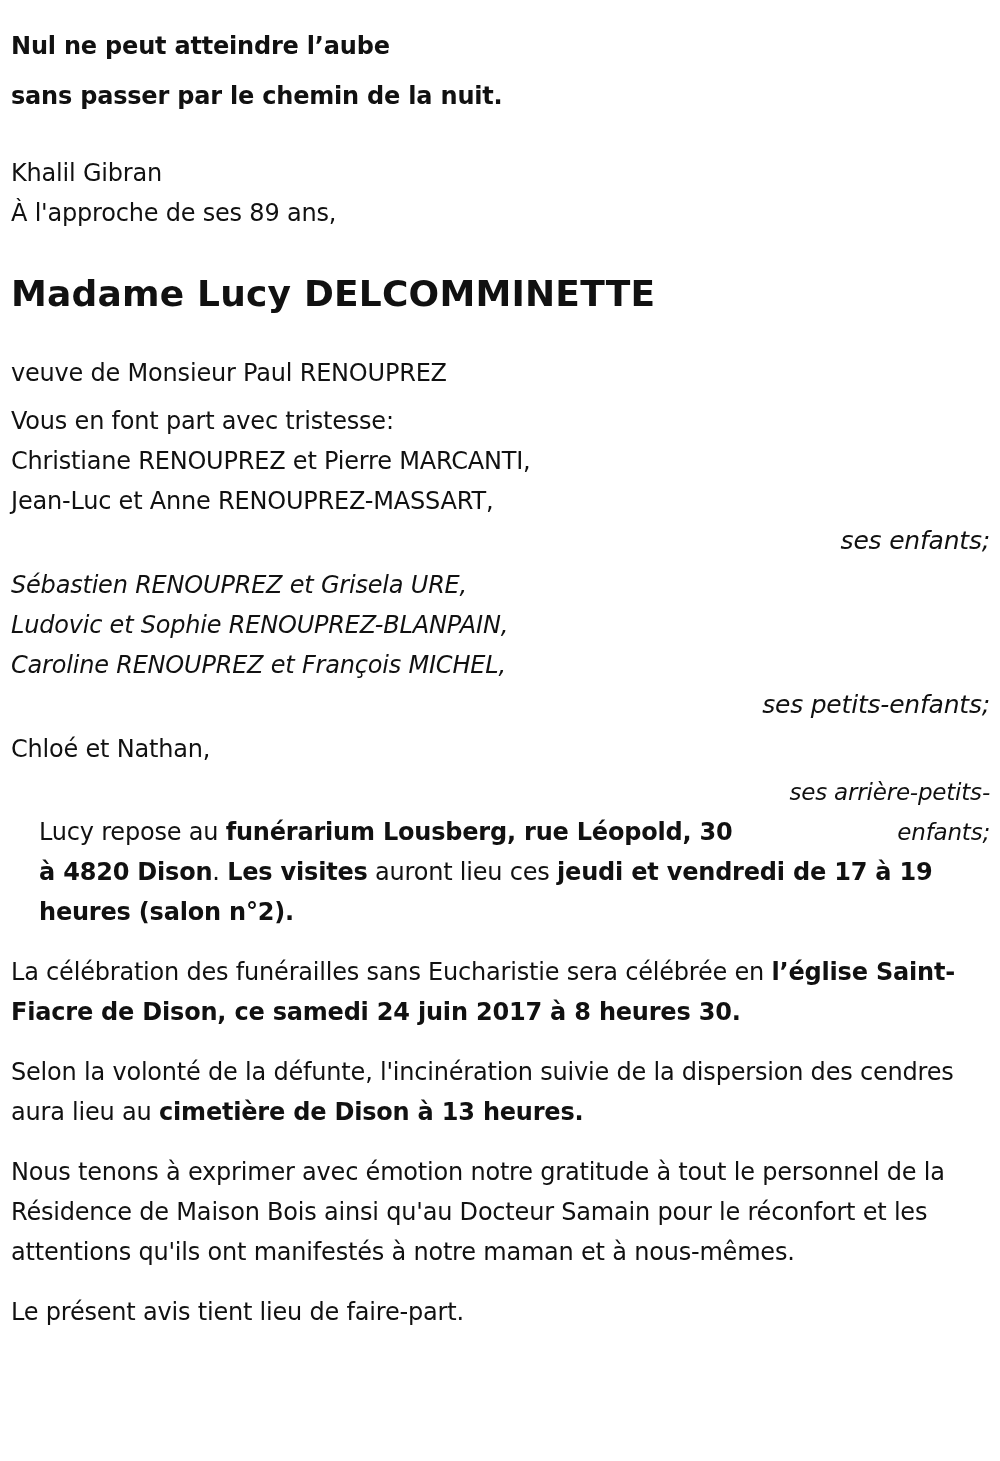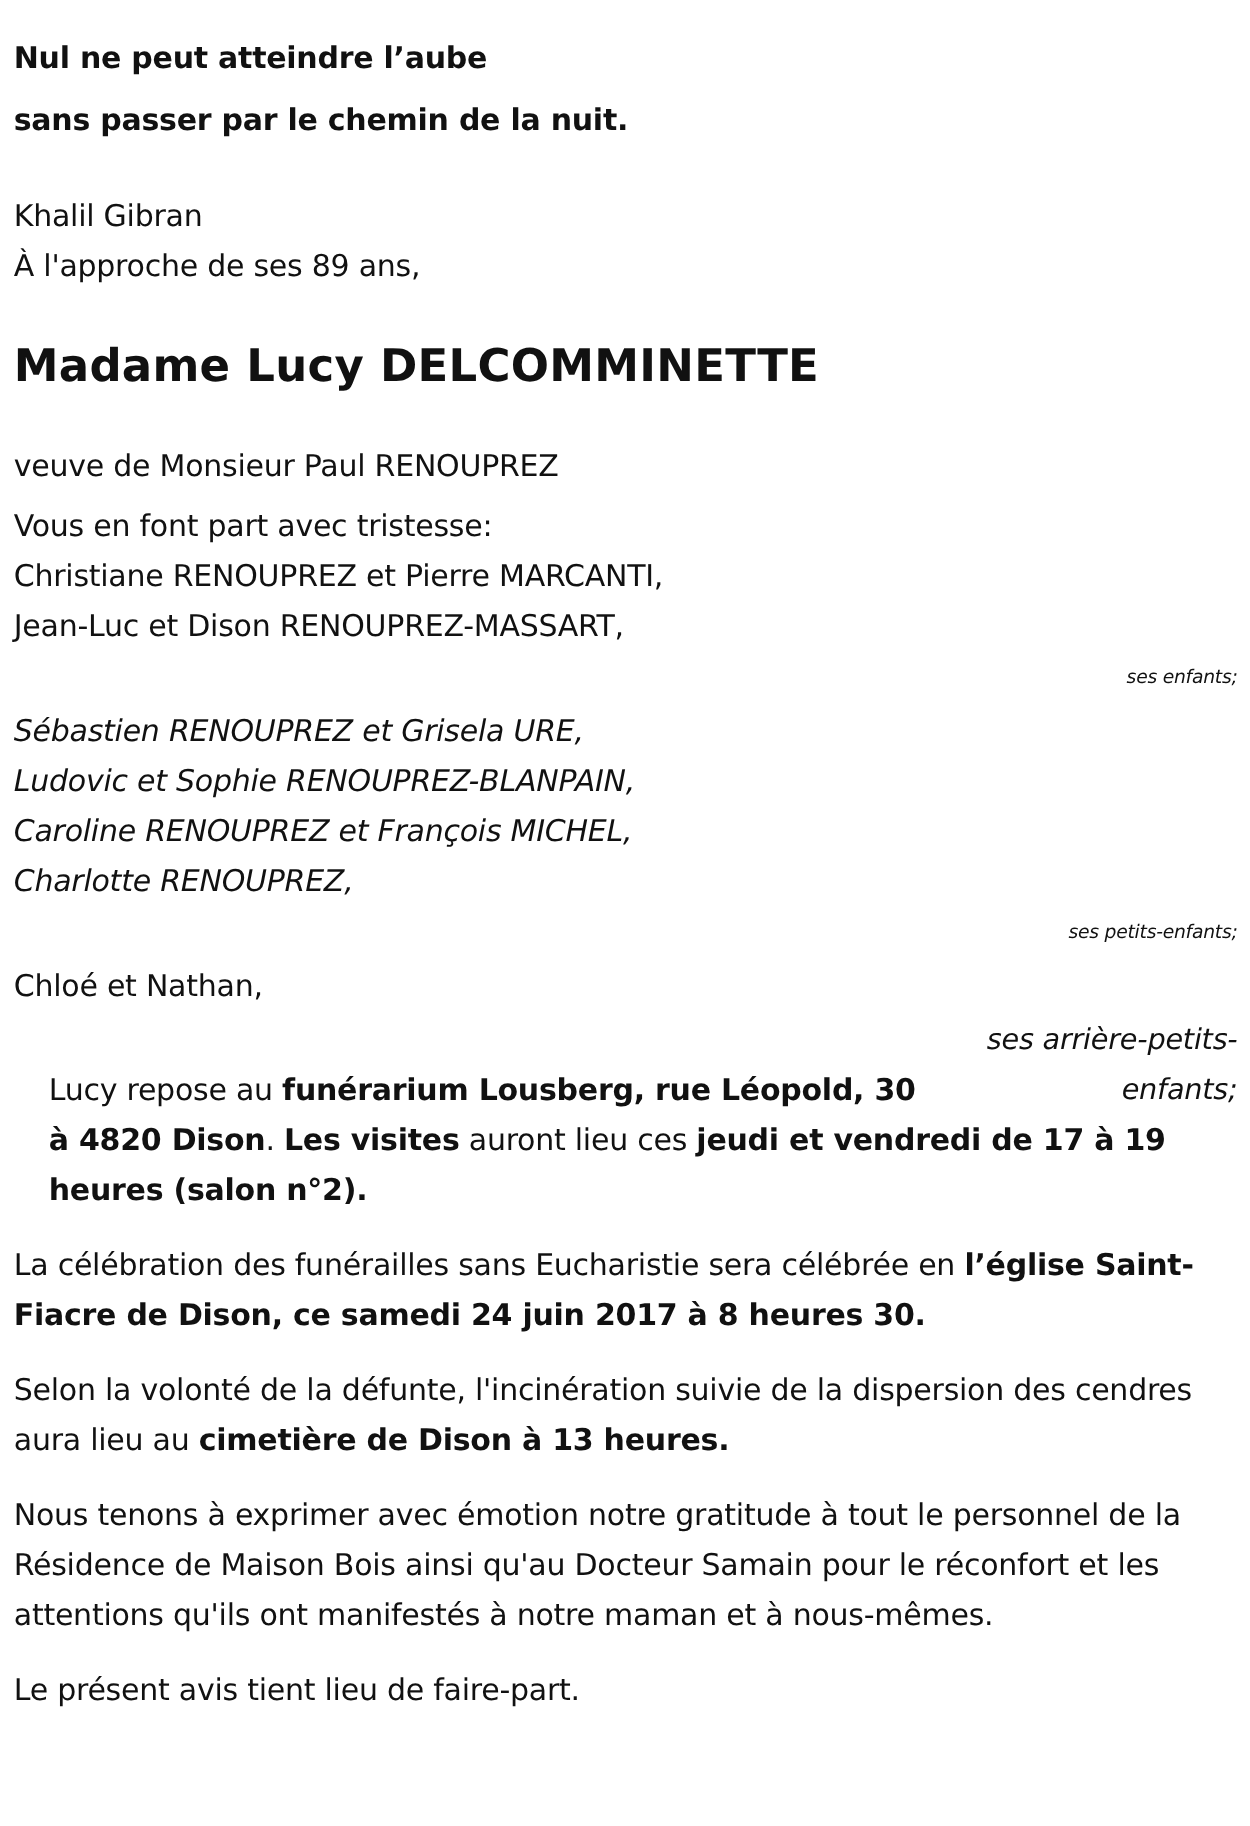--- a/index.html
+++ b/index.html
@@ -34,21 +34,21 @@
       line-height: 48px;
       margin-top: 37px;
       letter-spacing: 0.2px;
     }
     .widow { margin-top: 35px; }
     .born { margin-top: 40px; }
     .announce { margin-top: 8px; }
     .role {
       text-align: right;
       font-style: italic;
-      font-size: 15px;
+      font-size: 25px;
     }
     .role-children { margin-top: 0px; margin-bottom: 4px; }
     .role-grandchildren { margin-bottom: 4px; }
     .gc-block { margin-top: 0; font-style: italic; }
     .clear { clear: both; }
     .ggc-wrap { position: relative; margin-left: 28px; }
     .role-float {
       float: right;
       width: 235px;
       text-align: right;
@@ -74,29 +74,28 @@
 
   <h1 class="name" style="margin-bottom:0;">Madame Lucy DELCOMMINETTE</h1>
 
   <p class="widow">veuve de Monsieur Paul RENOUPREZ</p>
 
 
   <p class="announce">Vous en font part avec tristesse:</p>
 
   <div>
     <p>Christiane RENOUPREZ et Pierre MARCANTI,</p>
-    <p>Jean-Luc et Dison RENOUPREZ-MASSART,</p>
+    <p>Jean-Luc et Anne RENOUPREZ-MASSART,</p>
   </div>
   <p class="role role-children">ses enfants;</p>
 
   <div class="gc-block">
     <p>Sébastien RENOUPREZ et Grisela URE,</p>
     <p>Ludovic et Sophie RENOUPREZ-BLANPAIN,</p>
     <p>Caroline RENOUPREZ et François MICHEL,</p>
-    <p>Charlotte RENOUPREZ,</p>
   </div>
   <p class="role role-grandchildren">ses petits-enfants;</p>
 
   <div>
     <p>Chloé et Nathan,</p>
   </div>
 
   <div class="ggc-wrap">
     <div class="role-float">ses arrière-petits-enfants;</div>
     <p class="repose" style="padding-top:43px;"><span>Lucy repose au </span><span class="b">funérarium Lousberg, rue Léopold, 30 à 4820 Dison</span><span>. </span><span class="b">Les visites</span><span> auront lieu ces </span><span class="b">jeudi et vendredi de 17 à 19 heures (salon n°2).</span></p>

